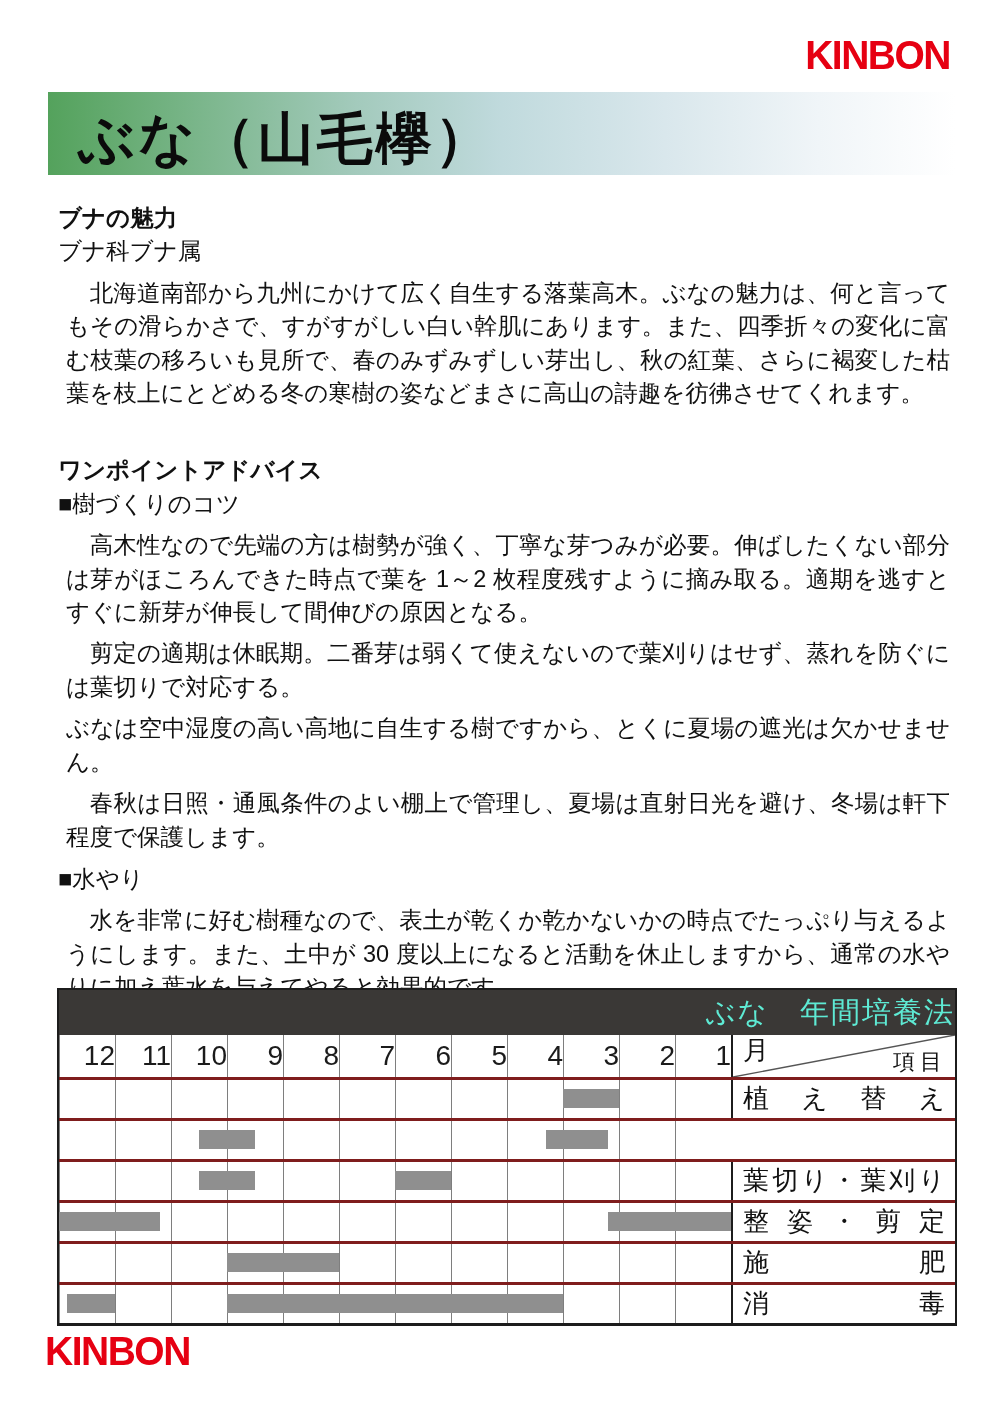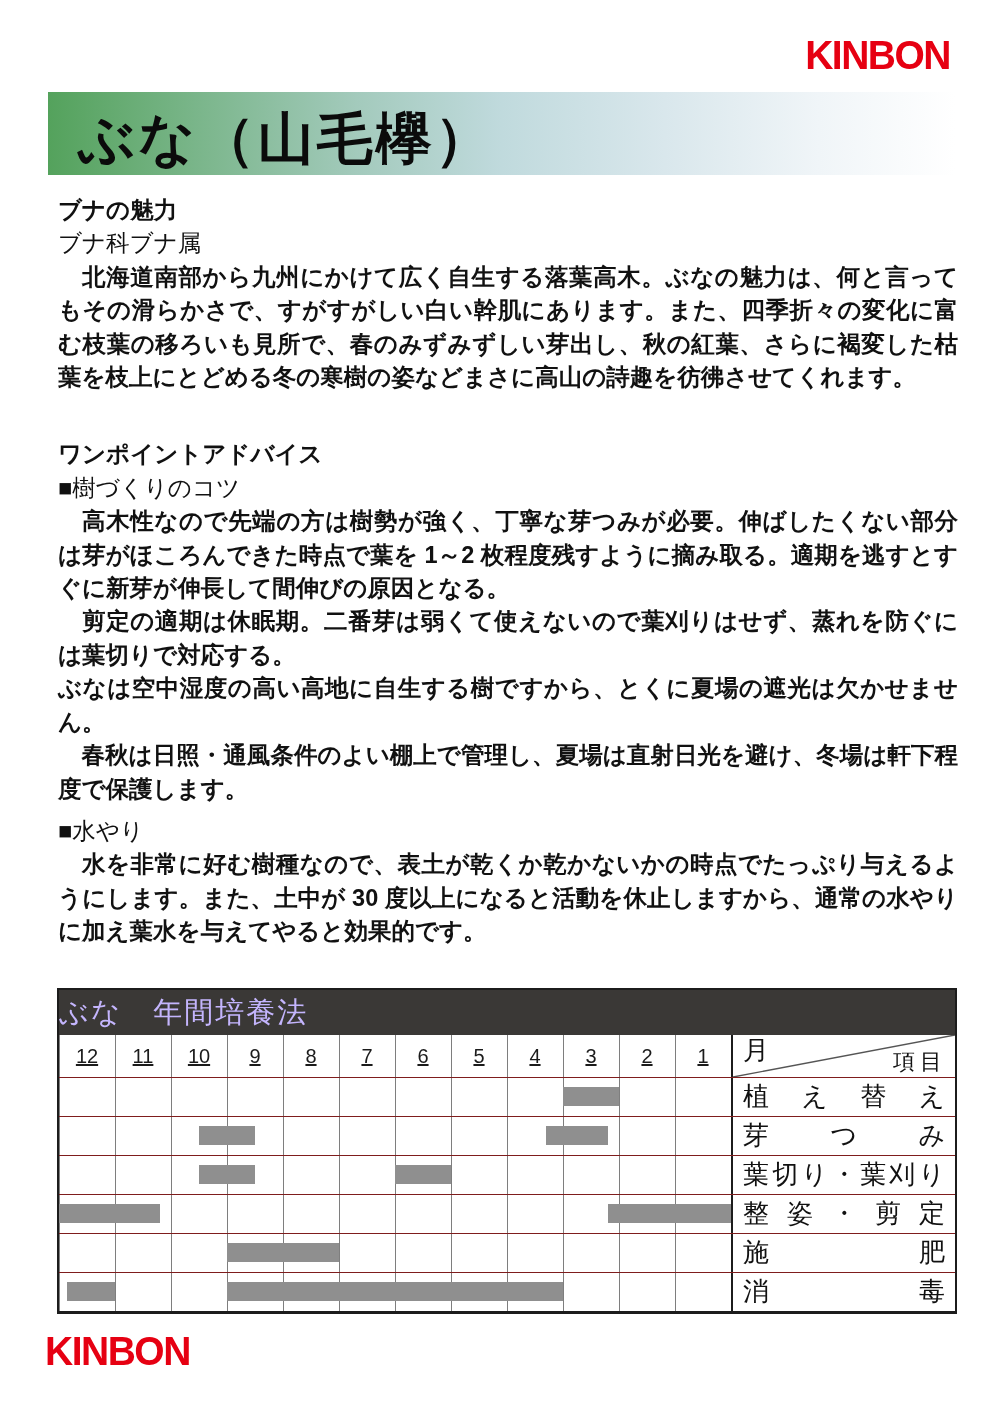--- a/index.html
+++ b/index.html
@@ -27,50 +27,50 @@
   .banner-title{
     font-family:"Liberation Serif","DejaVu Serif",serif;
     font-weight:700;font-size:56px;letter-spacing:3px;color:#0b0b0b;
     padding-left:30px;white-space:nowrap;margin-top:12px;
   }
   
   .content{
     position:absolute;left:58px;top:194px;width:900px;
     font-size:23.5px;line-height:33.4px;text-align:justify;
   }
-  .h-bold{font-weight:700;}
+  .h-bold{font-weight:700;margin-top:8px;}
   .gap-top{margin-top:44px;}
   .sub-place{margin-top:6px;}
   .sub-water{margin-top:9px;}
-  .para{margin:0;font-weight:bold;}
+  .para{margin:8px;}
   
   .cal{
     position:absolute;left:57px;top:988px;width:900px;box-sizing:border-box;
     border:2px solid #1c1c1c;border-bottom-width:3px;background:#fff;
   }
   .cal-caption{
-    height:45px;background:var(--cal-header,#3a3836);color:#c4b5fd;
-    font-size:29px;line-height:45px;text-align:left;letter-spacing:2px;
+    height:45px;background:var(--cal-header,#3a3836);color:#5eead4;
+    font-size:29px;line-height:45px;text-align:right;letter-spacing:2px;
   }
   .cal-header-row,.cal-row{display:flex;}
   .cal-months{
     width:672px;height:42px;display:flex;
     background-image:repeating-linear-gradient(to right,#7e7e7e 0 1px,transparent 1px 56px);
   }
   .mcell{
-    width:56px;text-align:center;font-size:20px;line-height:42px;color:#1b1b1b;text-decoration:underline;
+    width:56px;text-align:right;font-size:28px;line-height:42px;color:#1b1b1b;
   }
   .cal-corner{
     width:222px;height:42px;position:relative;border-left:2px solid #1c1c1c;
     flex:1;
   }
   .cal-corner svg{position:absolute;left:0;top:0;width:100%;height:100%;}
   .corner-month{position:absolute;left:10px;top:-2px;font-size:26px;}
   .corner-item{position:absolute;right:8px;bottom:0;font-size:22px;letter-spacing:5px;}
-  .cal-row{border-top:1px solid #7f1d1d;height:38px;}
+  .cal-row{border-top:3px solid #7f1d1d;height:38px;}
   .strip{
     width:672px;position:relative;
     background-image:repeating-linear-gradient(to right,#7e7e7e 0 1px,transparent 1px 56px);
   }
   .bar{
     position:absolute;top:9px;height:19px;background:var(--bar,#8f8f8f);
   }
   .rlabel{
     flex:1;border-left:2px solid #1c1c1c;font-size:26px;line-height:37px;
     padding:0 10px;text-align:justify;text-align-last:justify;
@@ -131,21 +131,20 @@
         <div class="strip">
           <div class="bar" style="left: 75%; width: 8.33333%;"></div>
         </div>
         <div class="rlabel">植え替え</div>
       </div>
       <div class="cal-row">
         <div class="strip">
           <div class="bar" style="left: 20.8333%; width: 8.33333%;"></div>
           <div class="bar" style="left: 72.5%; width: 9.16667%;"></div>
         </div>
-        <div class="rlabel">芽つみ</div>
       </div>
       <div class="cal-row">
         <div class="strip">
           <div class="bar" style="left: 20.8333%; width: 8.33333%;"></div>
           <div class="bar" style="left: 50%; width: 8.33333%;"></div>
         </div>
         <div class="rlabel">葉切り・葉刈り</div>
       </div>
       <div class="cal-row">
         <div class="strip">

